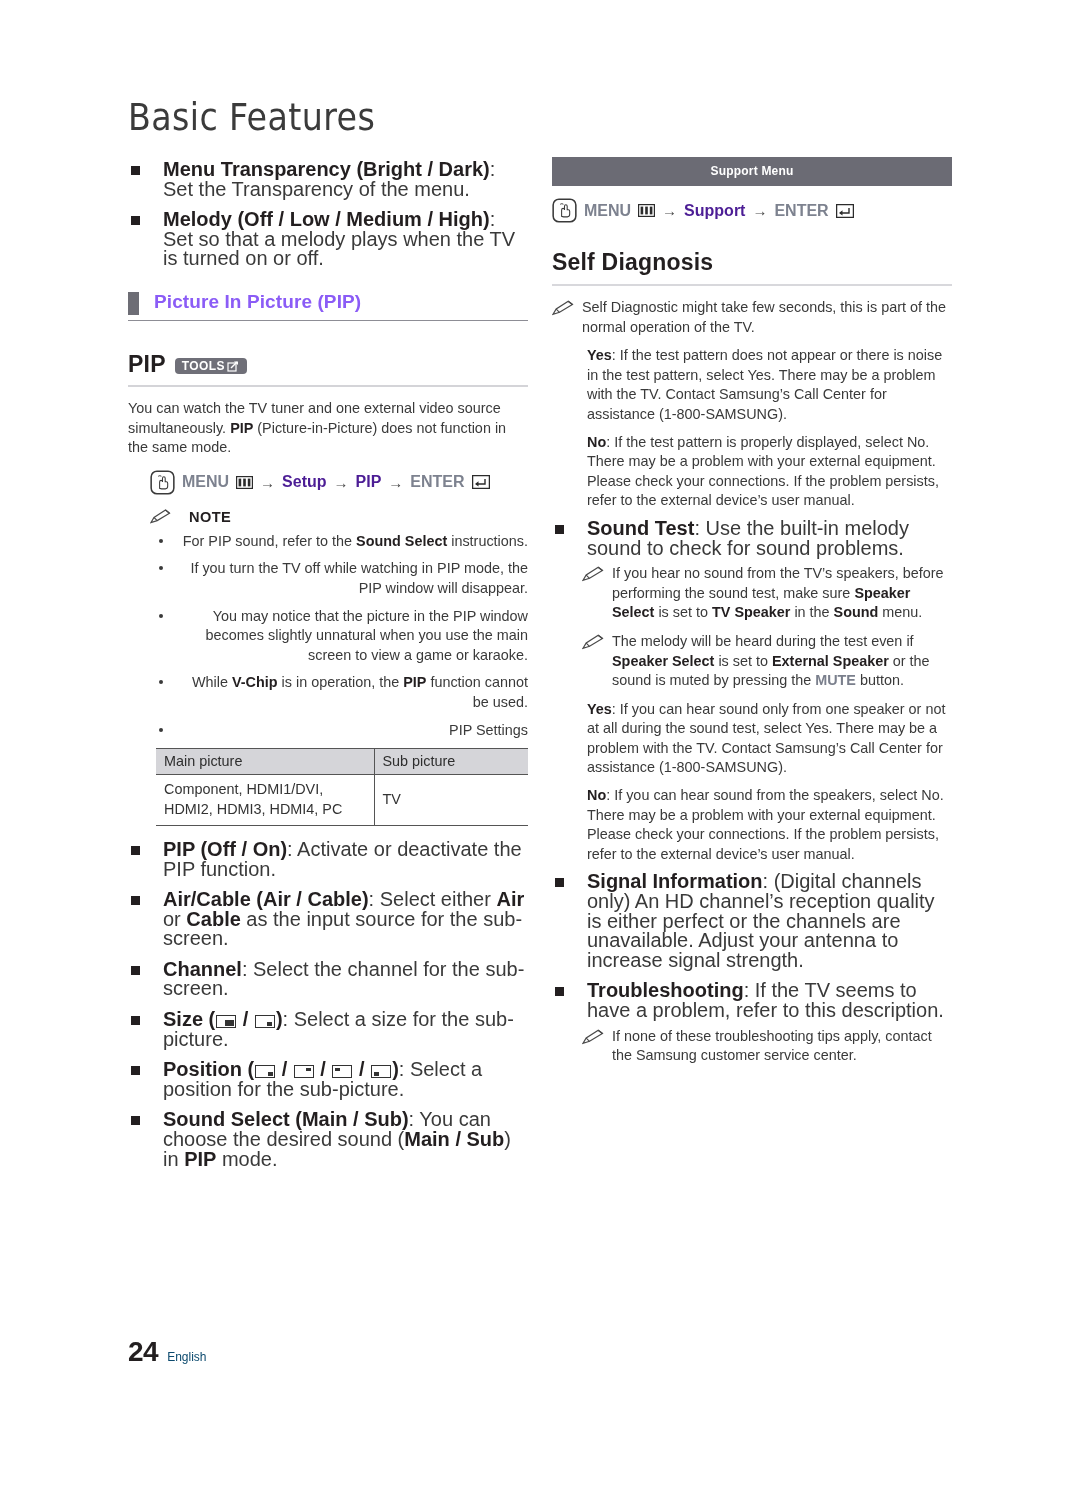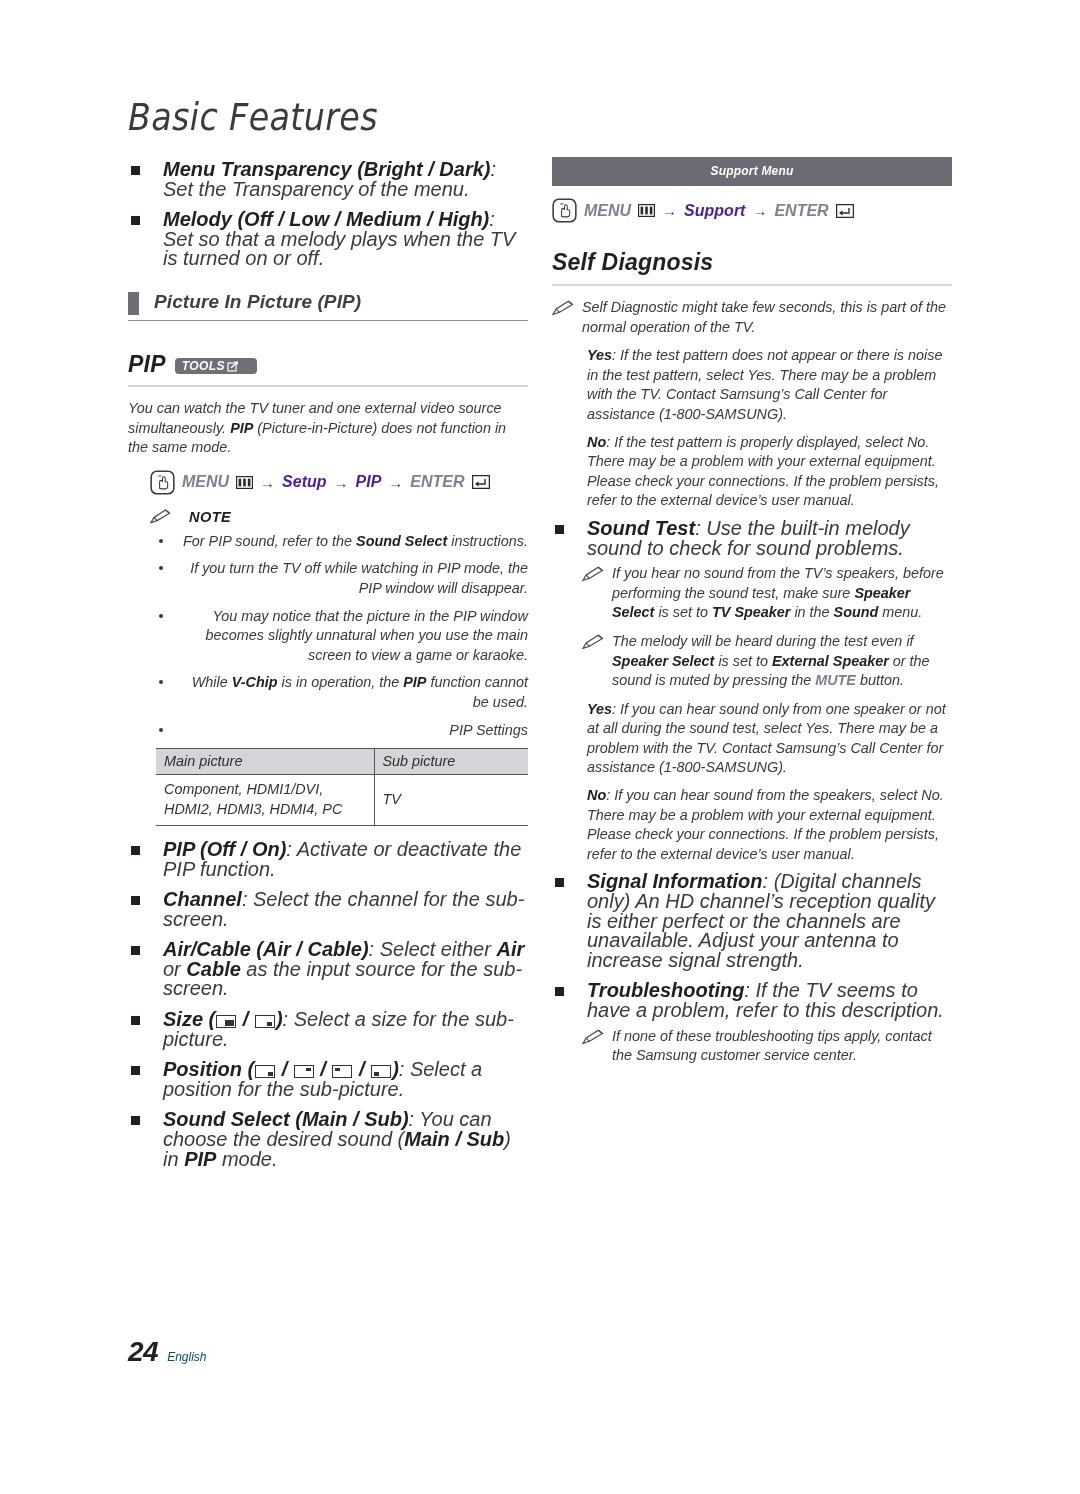--- a/index.html
+++ b/index.html
@@ -9,21 +9,21 @@
     height: 1494px;
     background: #ffffff;
     font-family: "Liberation Sans", sans-serif;
     color: #2b2b2b;
     position: relative;
     overflow: hidden;
   }
   .page {
     position: absolute;
     left: 0; top: 0;
-    width: 1080px; height: 1164px; font-style: italic;
+    width: 1080px; height: 1164px;
   }
   
   .page-title {
     position: absolute;
     left: 128px; top: 96px;
     font-size: 37px;
     font-weight: 400;
     letter-spacing: 0.4px;
     color: #3b3b3b;
     font-family: "DejaVu Sans", sans-serif;
@@ -111,21 +111,21 @@
   .sec-head .mark {
     position: absolute;
     left: 0; top: 1px;
     width: 11px; height: 23px;
     background: #6d6d75;
     display: block;
   }
   .sec-head .txt {
     font-size: 19px;
     font-weight: bold;
-    color: #404040;
+    color: #8b5cf6;
     letter-spacing: 0.1px;
   }
 
   
   .pip-head {
     position: relative;
     margin: 30px 0 0 0;
     border-bottom: 2.6px solid #d4d4d8;
     padding-bottom: 7px;
     display: flex;
@@ -138,21 +138,21 @@
     color: #231f20;
     letter-spacing: 0.2px;
   }
   .tools-chip {
     display: inline-flex;
     align-items: center;
     gap: 2px;
     background: #6f6f78;
     color: #ffffff;
     border-radius: 4px;
-    padding: 2px 18px 2px 7px;
+    padding: 2px 8px 2px 7px;
     font-size: 12px;
     font-weight: bold;
     letter-spacing: 0.4px;
     line-height: 1;
     position: relative;
     top: 2px;
   }
   .tools-chip svg { display: block; }
 
   
@@ -383,26 +383,26 @@
       </tbody>
     </table>
 
     <div class="bullet">
       <span class="sq"></span>
       <span class="bold">PIP (Off / On)</span><span>: Activate or deactivate the PIP function.</span>
     </div>
 
     <div class="bullet">
       <span class="sq"></span>
+      <span class="bold">Air/Cable (Air / Cable)</span><span>: Select either </span><span class="bold">Air</span><span> or </span><span class="bold">Cable</span><span> as the input source for the sub-screen.</span>
+    </div>
+
+    <div class="bullet">
+      <span class="sq"></span>
       <span class="bold">Channel</span><span>: Select the channel for the sub-screen.</span>
-    </div>
-
-    <div class="bullet">
-      <span class="sq"></span>
-      <span class="bold">Air/Cable (Air / Cable)</span><span>: Select either </span><span class="bold">Air</span><span> or </span><span class="bold">Cable</span><span> as the input source for the sub-screen.</span>
     </div>
 
     <div class="bullet">
       <span class="sq"></span>
       <span class="bold">Size</span><span class="bold"> (</span><span class="glyph g-big"><i></i></span><span class="bold"> / </span><span class="glyph g-small"><i></i></span><span class="bold">)</span><span>: Select a size for the sub-picture.</span>
     </div>
 
     <div class="bullet">
       <span class="sq"></span>
       <span class="bold">Position</span><span class="bold"> (</span><span class="glyph g-br"><i></i></span><span class="bold"> / </span><span class="glyph g-tr"><i></i></span><span class="bold"> / </span><span class="glyph g-tl"><i></i></span><span class="bold"> / </span><span class="glyph g-bl2"><i></i></span><span class="bold">)</span><span>: Select a position for the sub-picture.</span>

